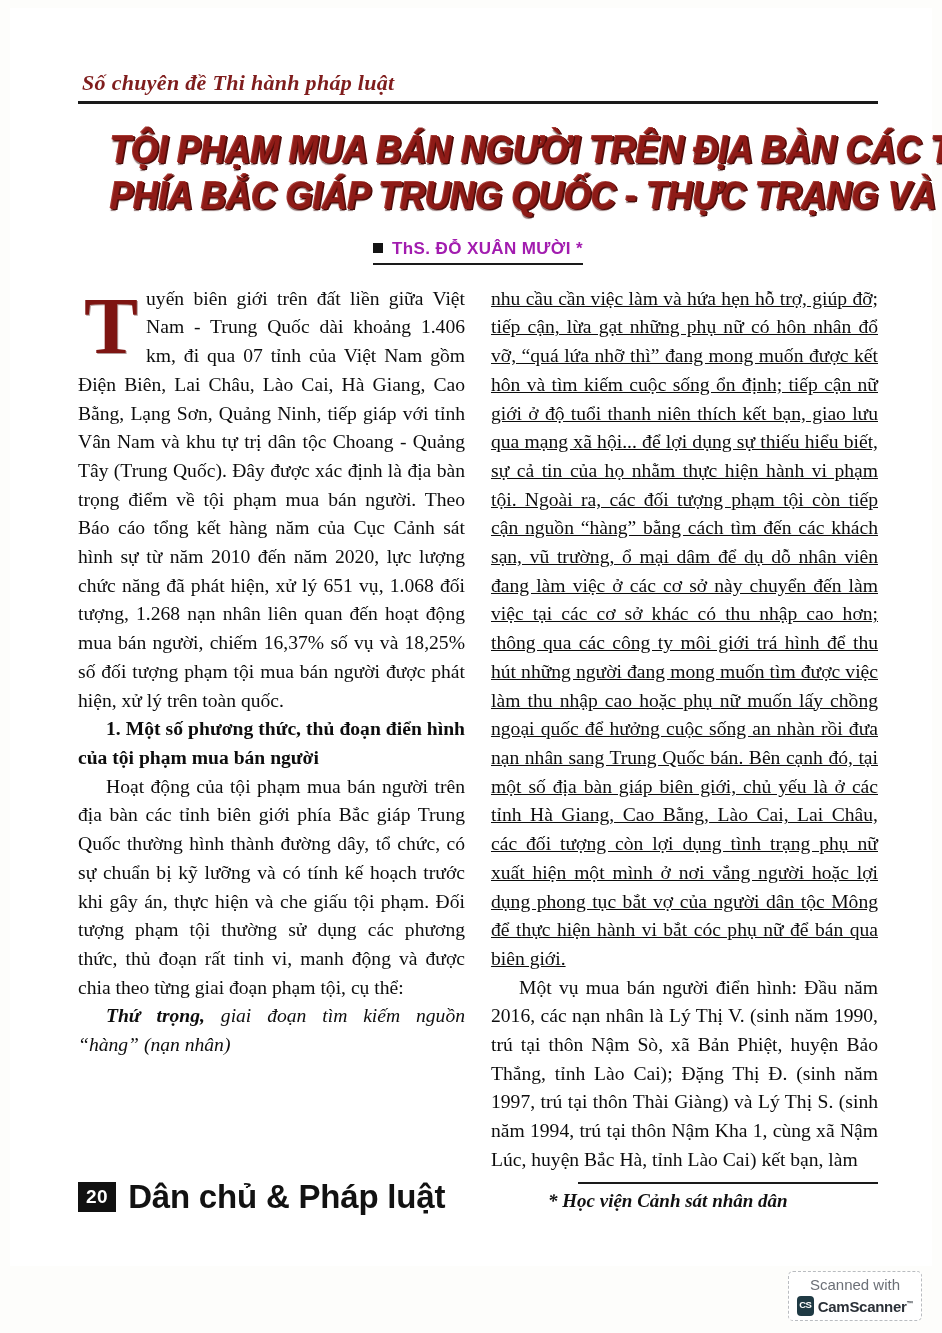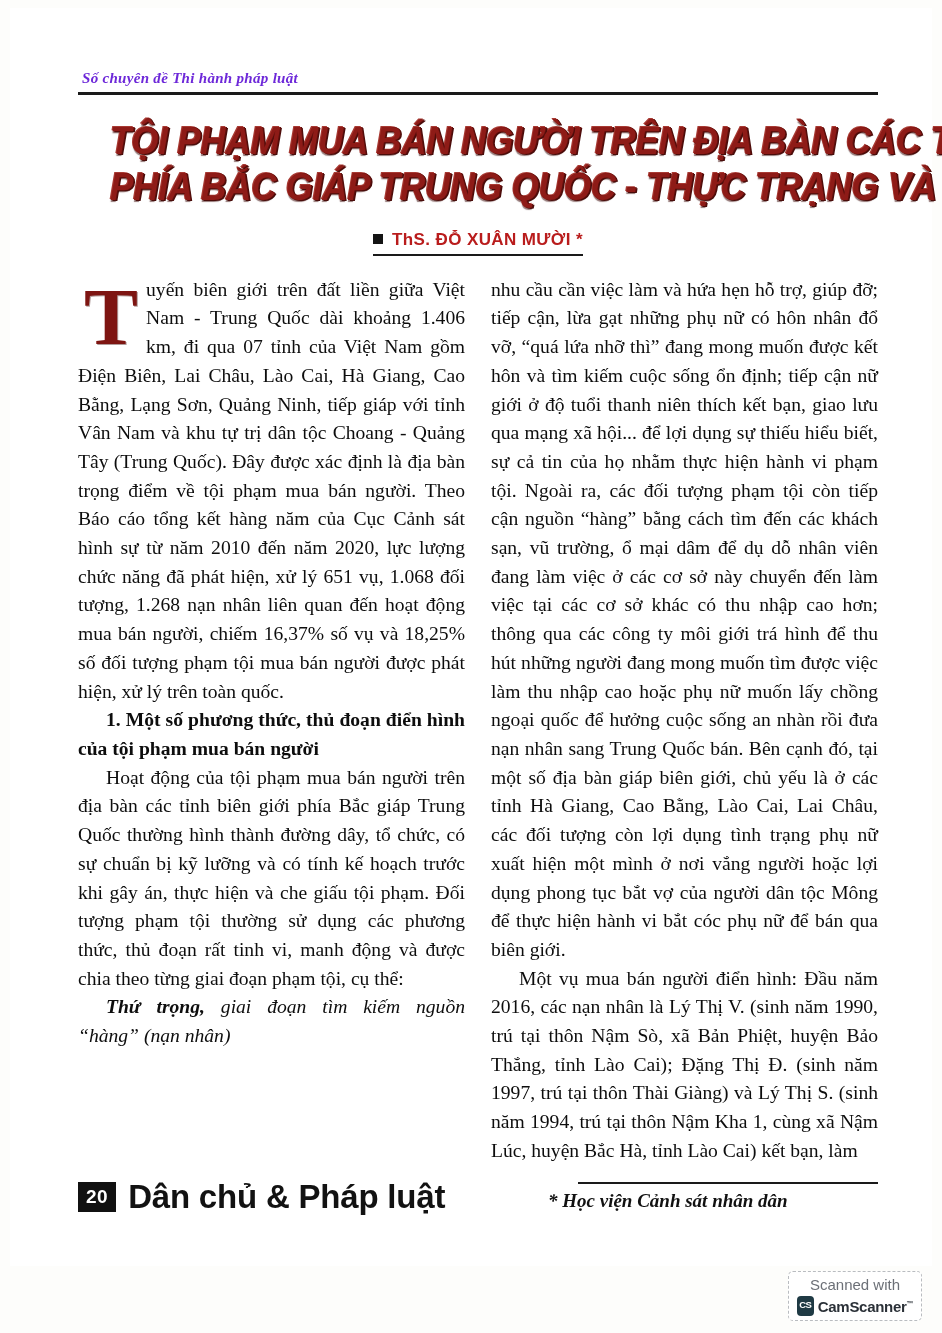--- a/index.html
+++ b/index.html
@@ -38,23 +38,23 @@
     left: 78px;
     top: 70px;
     width: 800px;
   }
 
   
   .running-head {
     font-family: "Liberation Serif", serif;
     font-weight: bold;
     font-style: italic;
-    font-size: 15px;
+    font-size: 22px;
     letter-spacing: 0.3px;
-    color: #6d28d9;
+    color: #7f1d1d;
     padding-left: 4px;
     white-space: nowrap;
   }
   .head-rule {
     margin-top: 5px;
     height: 2.5px;
     background: #1a1a1a;
     width: 800px;
   }
 
@@ -89,21 +89,21 @@
     margin-top: 22px;
     text-align: center;
   }
   .byline-inner {
     display: inline-block;
   }
   .byline-text {
     font-family: "Liberation Sans", sans-serif;
     font-weight: bold;
     font-size: 17px;
-    color: #b91c1c;
+    color: #a21caf;
     letter-spacing: 0.4px;
     white-space: nowrap;
   }
   .byline-bullet {
     display: inline-block;
     width: 10px;
     height: 10px;
     background: #141414;
     margin-right: 9px;
     vertical-align: 1px;
@@ -132,20 +132,21 @@
     hyphens: none;
   }
   .col p {
     margin: 0;
   }
   .col p.indent {
     text-indent: 28px;
   }
   .col p.noindent {
     text-indent: 0;
+    text-decoration: underline;
   }
   .col p.heading {
     font-weight: bold;
     text-indent: 28px;
   }
   .col .i { font-style: italic; }
   .col .bi { font-weight: bold; font-style: italic; }
 
   p.dropcap-para {
     text-indent: 0;

